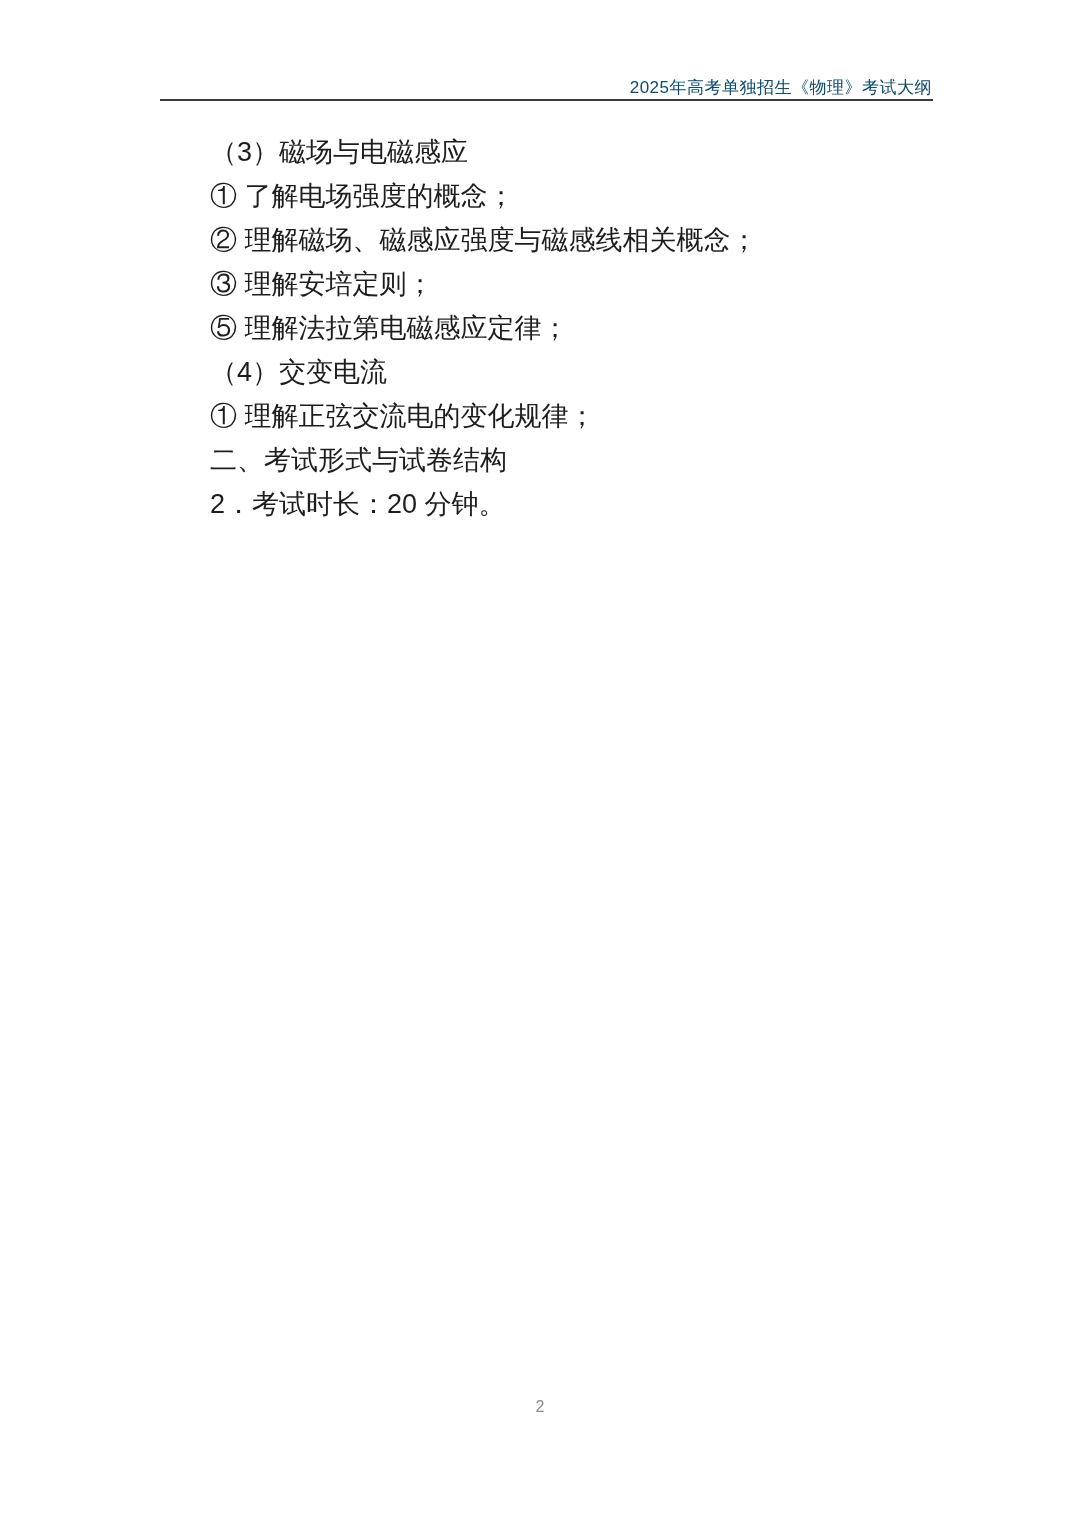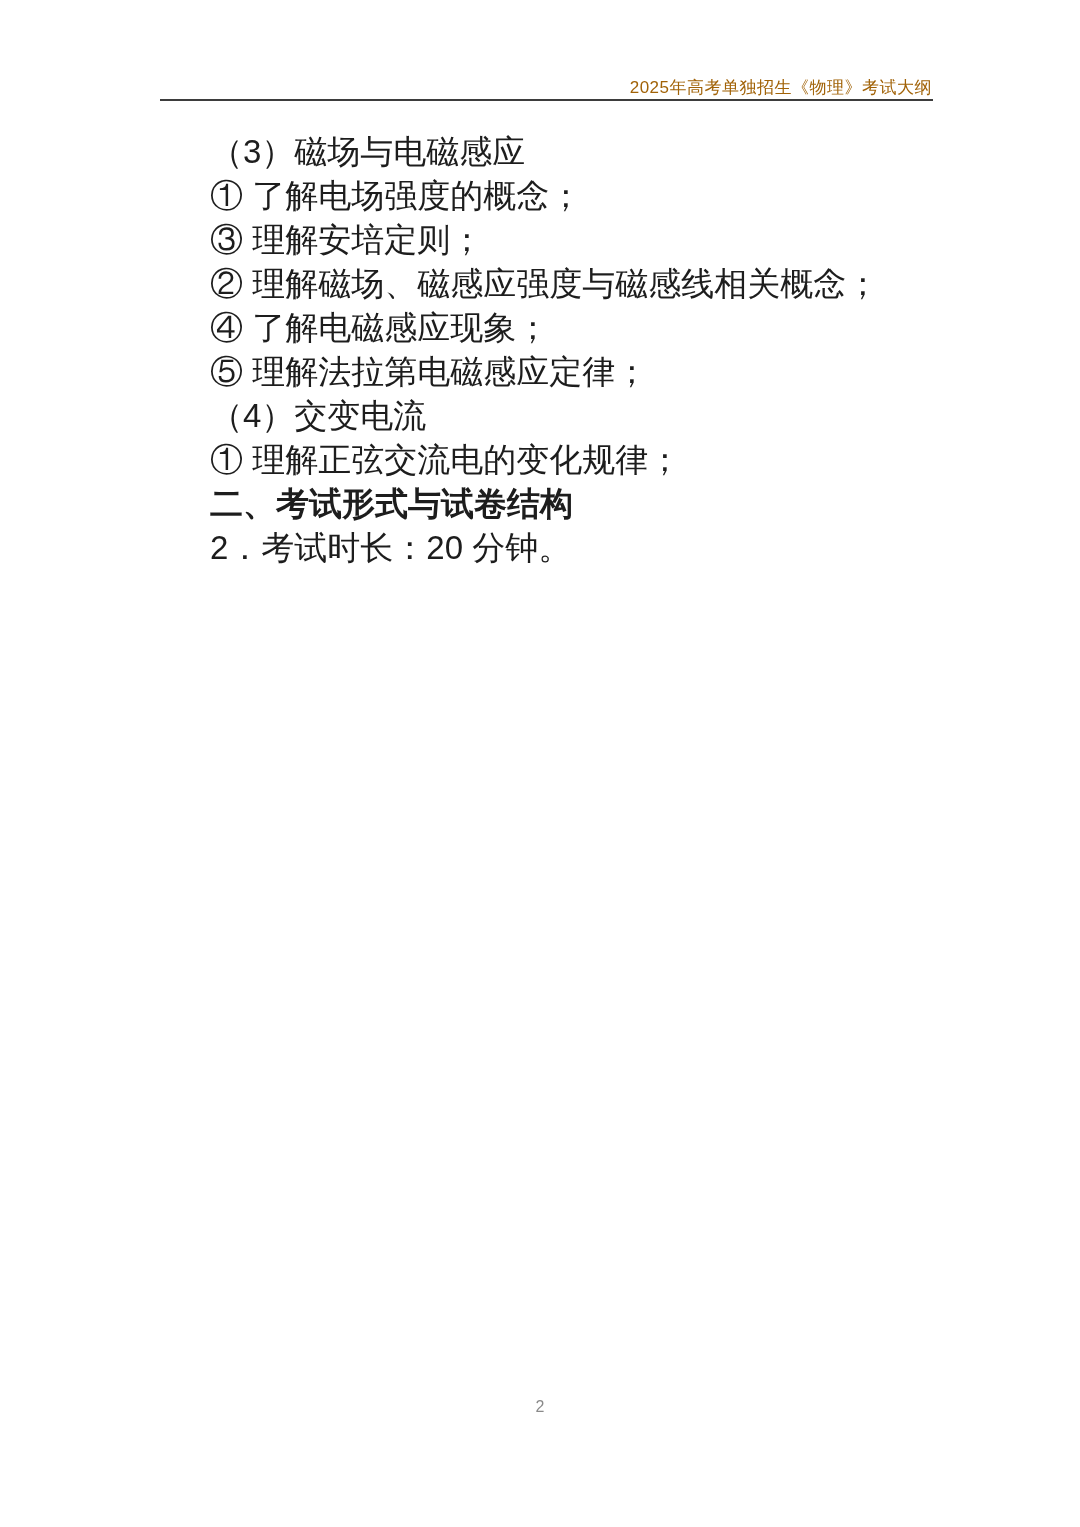--- a/index.html
+++ b/index.html
@@ -14,46 +14,46 @@
     background: #ffffff;
     overflow: hidden;
     font-family: "Liberation Sans", sans-serif;
   }
   .header-title {
     position: absolute;
     top: 76px;
     right: 148px;
     font-size: 17px;
     letter-spacing: 0.5px;
-    color: #a16207;
+    color: #0c4a6e;
     white-space: pre;
   }
   .header-rule {
     position: absolute;
     top: 99px;
     left: 160px;
     width: 773px;
     height: 2px;
     background: #3d3d3d;
   }
   .content {
     position: absolute;
     top: 130px;
     left: 210px;
     right: 90px;
-    font-size: 33px;
+    font-size: 27px;
     color: #1d1d1d;
   }
   .line {
     height: 44px;
     line-height: 44px;
     white-space: pre;
   }
   .line.section-heading {
-    font-weight: bold;
+    font-weight: normal;
   }
   .footer-page {
     position: absolute;
     top: 1398px;
     left: 0;
     width: 100%;
     text-align: center;
     font-size: 16px;
     color: #8a8a8a;
   }
@@ -63,23 +63,22 @@
 
 <div class="page">
 
   <div class="header-title">2025年高考单独招生《物理》考试大纲</div>
 
   <div class="header-rule"></div>
 
   <div class="content">
     <div class="line">（3）磁场与电磁感应</div>
     <div class="line">① 了解电场强度的概念；</div>
+    <div class="line">② 理解磁场、磁感应强度与磁感线相关概念；</div>
     <div class="line">③ 理解安培定则；</div>
-    <div class="line">② 理解磁场、磁感应强度与磁感线相关概念；</div>
-    <div class="line">④ 了解电磁感应现象；</div>
     <div class="line">⑤ 理解法拉第电磁感应定律；</div>
     <div class="line">（4）交变电流</div>
     <div class="line">① 理解正弦交流电的变化规律；</div>
     <div class="line section-heading">二、考试形式与试卷结构</div>
     <div class="line">2．考试时长：20 分钟。</div>
   </div>
 
   <div class="footer-page">2</div>
 
 </div>

